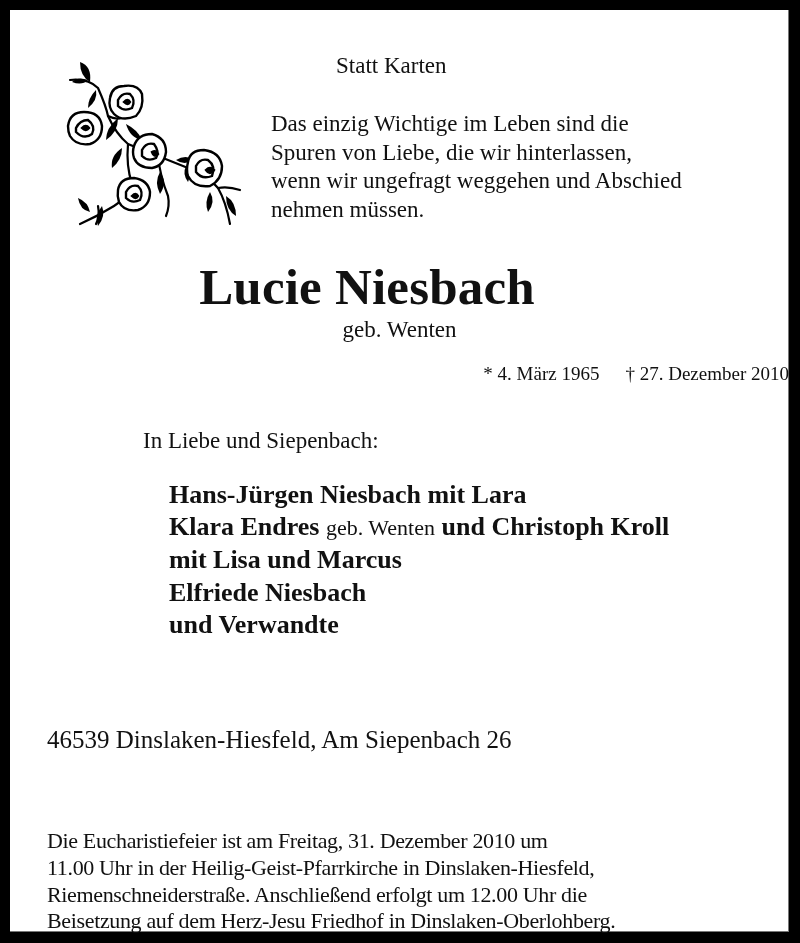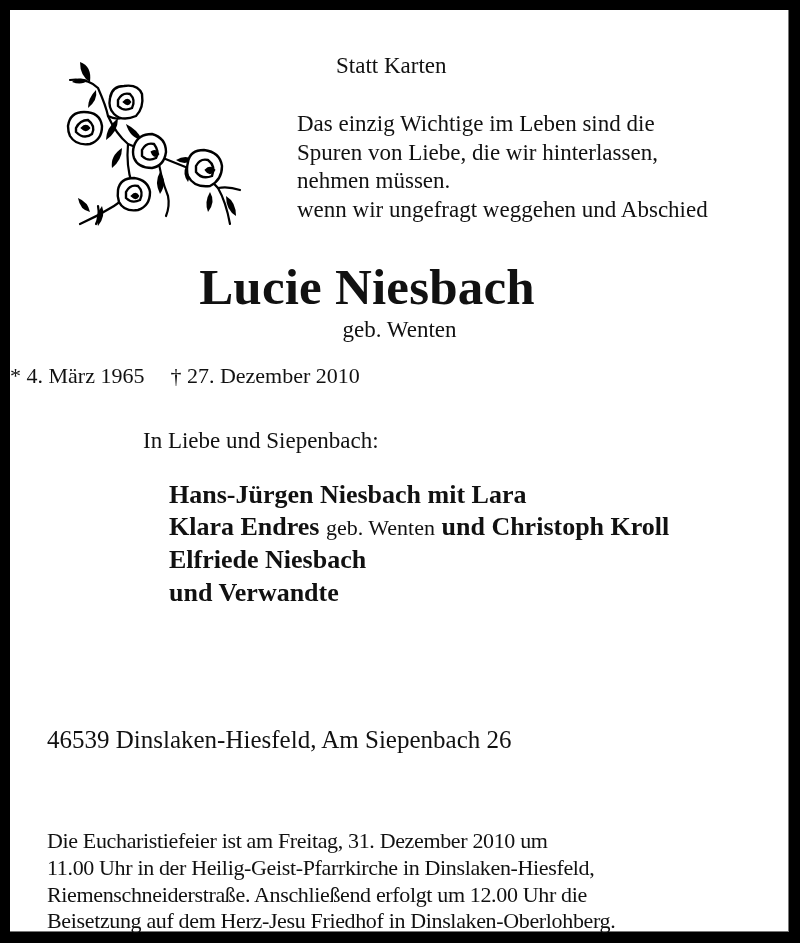--- a/index.html
+++ b/index.html
@@ -10,24 +10,24 @@
     color: #111;
   }
   .card {
     position: absolute; left: 10px; top: 10px; width: 779px; height: 922px;
     background: #fff; border-right: 1px solid #777; border-bottom: 1px solid #777;
     box-sizing: border-box;
   }
   .abs { position: absolute; white-space: nowrap; }
   .roses { position: absolute; left: 48px; top: 46px; width: 190px; height: 175px; }
   .statt { left: 326px; top: 43px; font-size: 23px; }
-  .poem { left: 261px; top: 100px; font-size: 23px; line-height: 28.5px; margin-left: 26px; }
+  .poem { left: 261px; top: 100px; font-size: 23px; line-height: 28.5px; }
   .name { left: 0; width: 714px; text-align: center; top: 248px; font-size: 51px; font-weight: bold; letter-spacing: 0.2px; }
   .born { left: 0; width: 779px; text-align: center; top: 307px; font-size: 23px; }
-  .dates { left: 0; width: 779px; text-align: left; top: 353px; font-size: 22px; }
+  .dates { left: 0; width: 779px; text-align: right; top: 353px; font-size: 19px; }
   .dates .gap { display: inline-block; width: 26px; }
   .intro { left: 133px; top: 418px; font-size: 23px; }
   .mourners { left: 133px; top: 469px; font-size: 26px; line-height: 32.2px; font-weight: bold; margin-left: 26px; }
   .mourners .light { font-weight: normal; font-size: 22px; }
   .address { left: 37px; top: 716px; font-size: 25px; }
   .service { left: 37px; top: 818px; font-size: 22px; line-height: 26.8px; letter-spacing: -0.35px; }
 </style>
 </head>
 <body>
 
@@ -88,35 +88,36 @@
         <path d="M-2 2 Q2 -2 4 2 Q2 6 -2 2Z" fill="#000"></path>
       </g>
     </g>
   </svg>
 
   <div class="abs statt">Statt Karten</div>
 
   <div class="abs poem">
     <div>Das einzig Wichtige im Leben sind die</div>
     <div>Spuren von Liebe, die wir hinterlassen,</div>
+    <div>wenn wir ungefragt weggehen und Abschied</div>
     <div>nehmen müssen.</div>
-    <div>wenn wir ungefragt weggehen und Abschied</div>
   </div>
 
   <div class="abs name">Lucie Niesbach</div>
   <div class="abs born">geb. Wenten</div>
   <div class="abs dates">
     <span>* 4. März 1965</span><span class="gap"></span><span>† 27. Dezember 2010</span>
   </div>
 
   <div class="abs intro">In Liebe und Siepenbach:</div>
 
   <div class="abs mourners">
     <div>Hans-Jürgen Niesbach mit Lara</div>
     <div><span>Klara Endres</span> <span class="light">geb. Wenten</span> <span>und Christoph Kroll</span></div>
+    <div>mit Lisa und Marcus</div>
     <div>Elfriede Niesbach</div>
     <div>und Verwandte</div>
   </div>
 
   <div class="abs address">46539 Dinslaken-Hiesfeld, Am Siepenbach 26</div>
 
   <div class="abs service">
     <div>Die Eucharistiefeier ist am Freitag, 31. Dezember 2010 um</div>
     <div>11.00 Uhr in der Heilig-Geist-Pfarrkirche in Dinslaken-Hiesfeld,</div>
     <div>Riemenschneiderstraße. Anschließend erfolgt um 12.00 Uhr die</div>

